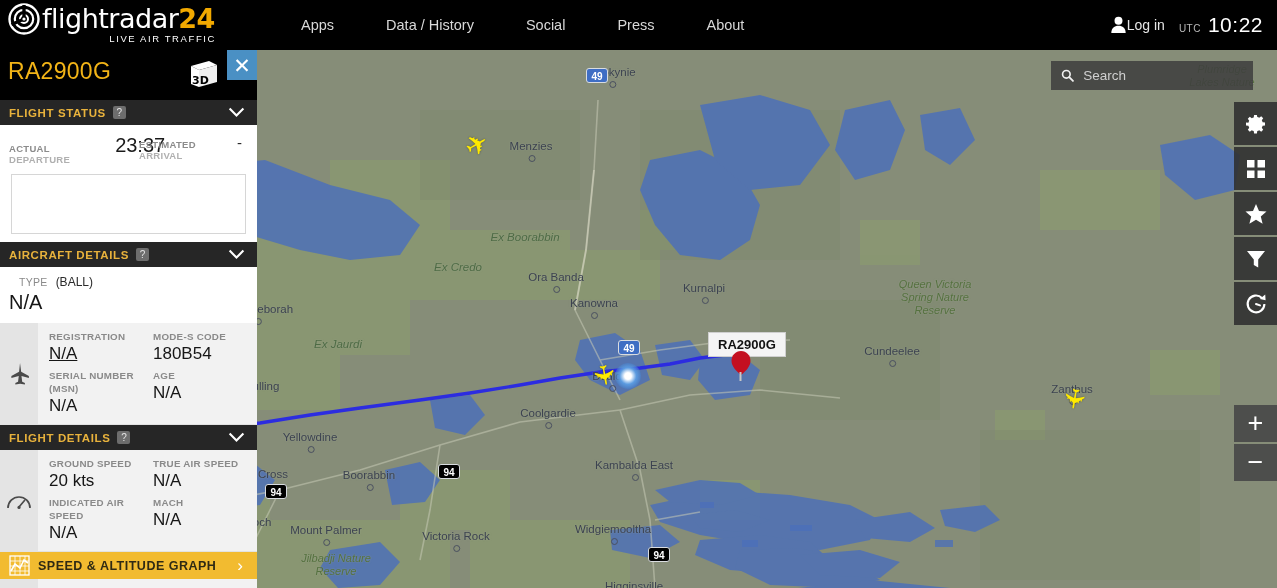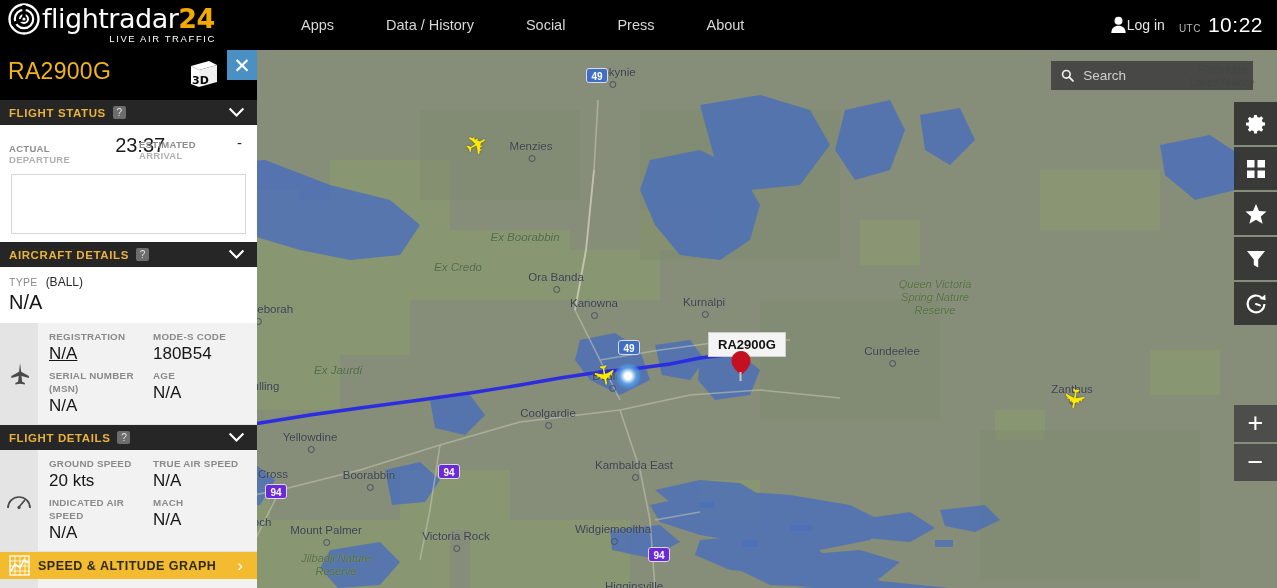--- a/index.html
+++ b/index.html
@@ -67,21 +67,21 @@
   .mlabel.green { color: #4e6b45; font-style: italic; }
   .mlabel.reserve {
     color: #55713f; font-style: italic; font-size: 11px;
     text-align: center; line-height: 13px;
   }
   .shield {
     position: absolute; width: 22px; height: 15px; border-radius: 3px;
     background: #3f6ec4; color: #fff; font-size: 10px; font-weight: bold;
     text-align: center; line-height: 15px; border: 1px solid #d9dce0;
   }
-  .shield.green { background: #6d28d9; }
+  .shield.green { background: #000000; }
 
   .track-line { position: absolute; left: 0; top: 0; }
 
   .plane {
     position: absolute; color: #ffea00; font-size: 27px; line-height: 1;
     text-shadow: 0 0 2px rgba(0,0,0,.45);
   }
   .sel-plane {
     position: absolute; width: 26px; height: 26px;
   }
@@ -191,21 +191,21 @@
   .field + .field { }
   .f-lbl {
     color: #8a8a8a; font-size: 9.8px; font-weight: bold; letter-spacing: .25px;
     text-transform: uppercase; line-height: 13px;
   }
   .f-val { color: #161616; font-size: 17px; line-height: 21px; }
   .f-val.link { text-decoration: underline; }
   .f-row2 { margin-top: 5px; }
 
   .type-row { background: #fff; padding: 8px 9px 9px 9px; }
-  .type-head { display: flex; align-items: baseline; gap: 8px; }
+  .type-head { display: flex; align-items: baseline; gap: 8px; margin-left: 10px; }
   .type-lbl { color: #8a8a8a; font-size: 10.5px; letter-spacing: .3px; }
   .type-paren { color: #2b2b2b; font-size: 12px; }
   .type-val { color: #161616; font-size: 20px; line-height: 24px; margin-top: 1px; }
 
   .graph-bar {
     display: flex; align-items: center; height: 27px;
     background: #f2bb30; cursor: pointer; position: relative;
   }
   .graph-icon {
     width: 38px; flex: 0 0 38px; display: flex; align-items: center; justify-content: center;
@@ -312,24 +312,24 @@
     <svg class="track-line" width="1277" height="538" viewBox="0 0 1277 538">
       <path d="M0,392 L60,390 L130,386 L200,380 L260,373 L310,365 L360,358 L420,350 L470,343 L520,335 L560,328 L600,322 L640,318 L670,314 L700,308 L725,305" fill="none" stroke="#2c2ce0" stroke-width="3.4" stroke-linecap="round"></path>
     </svg>
 
     <div id="labels-layer">
         <div class="mlabel town" style="left: 612px; top: 16px; transform: translateX(-50%);">Kookynie</div>
         <div class="mlabel town" style="left: 531px; top: 90px; transform: translateX(-50%);">Menzies</div>
         <div class="mlabel green" style="left: 525px; top: 181px; transform: translateX(-50%);">Ex Boorabbin</div>
         <div class="mlabel green" style="left: 458px; top: 211px; transform: translateX(-50%);">Ex Credo</div>
         <div class="mlabel town" style="left: 556px; top: 221px; transform: translateX(-50%);">Ora Banda</div>
-        <div class="mlabel town" style="left: 704px; top: 246px; transform: translateX(-50%);">Kurnalpi</div>
+        <div class="mlabel town" style="left: 704px; top: 232px; transform: translateX(-50%);">Kurnalpi</div>
         <div class="mlabel town" style="left: 594px; top: 247px; transform: translateX(-50%);">Kanowna</div>
         <div class="mlabel town" style="left: 257px; top: 253px; transform: translateX(-50%);">Lake Deborah</div>
-        <div class="mlabel green" style="left: 338px; top: 314px; transform: translateX(-50%);">Ex Jaurdi</div>
+        <div class="mlabel green" style="left: 338px; top: 288px; transform: translateX(-50%);">Ex Jaurdi</div>
         <div class="mlabel town" style="left: 892px; top: 295px; transform: translateX(-50%);">Cundeelee</div>
         <div class="mlabel town" style="left: 1072px; top: 333px; transform: translateX(-50%);">Zanthus</div>
         <div class="mlabel town" style="left: 250px; top: 330px; transform: translateX(-50%);">Bullabulling</div>
         <div class="mlabel town" style="left: 612px; top: 320px; transform: translateX(-50%);">Boulder</div>
         <div class="mlabel town" style="left: 548px; top: 357px; transform: translateX(-50%);">Coolgardie</div>
         <div class="mlabel town" style="left: 310px; top: 381px; transform: translateX(-50%);">Yellowdine</div>
         <div class="mlabel town" style="left: 369px; top: 419px; transform: translateX(-50%);">Boorabbin</div>
         <div class="mlabel town" style="left: 248px; top: 418px; transform: translateX(-50%);">Southern Cross</div>
         <div class="mlabel town" style="left: 634px; top: 409px; transform: translateX(-50%);">Kambalda East</div>
         <div class="mlabel town" style="left: 613px; top: 473px; transform: translateX(-50%);">Widgiemooltha</div>

